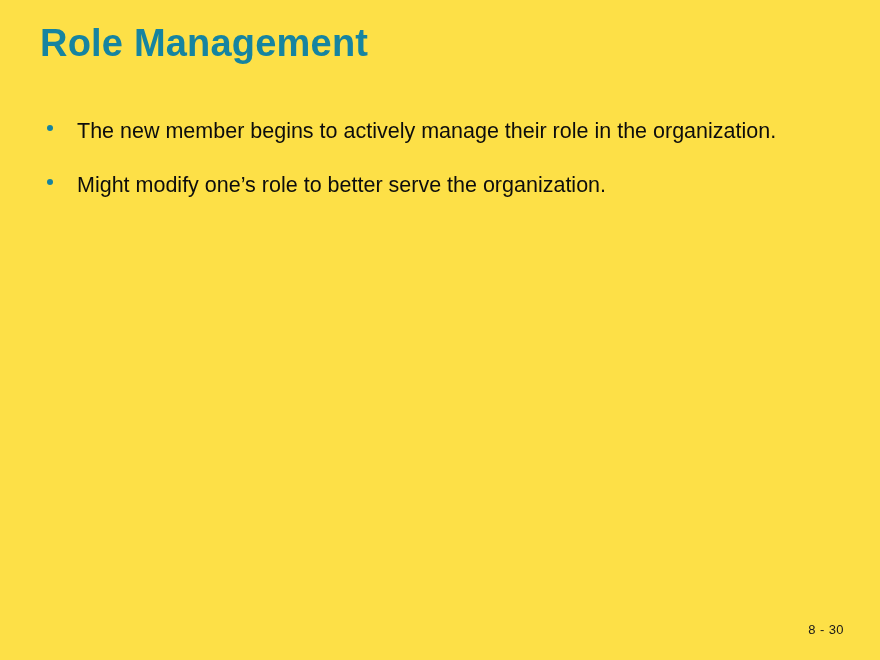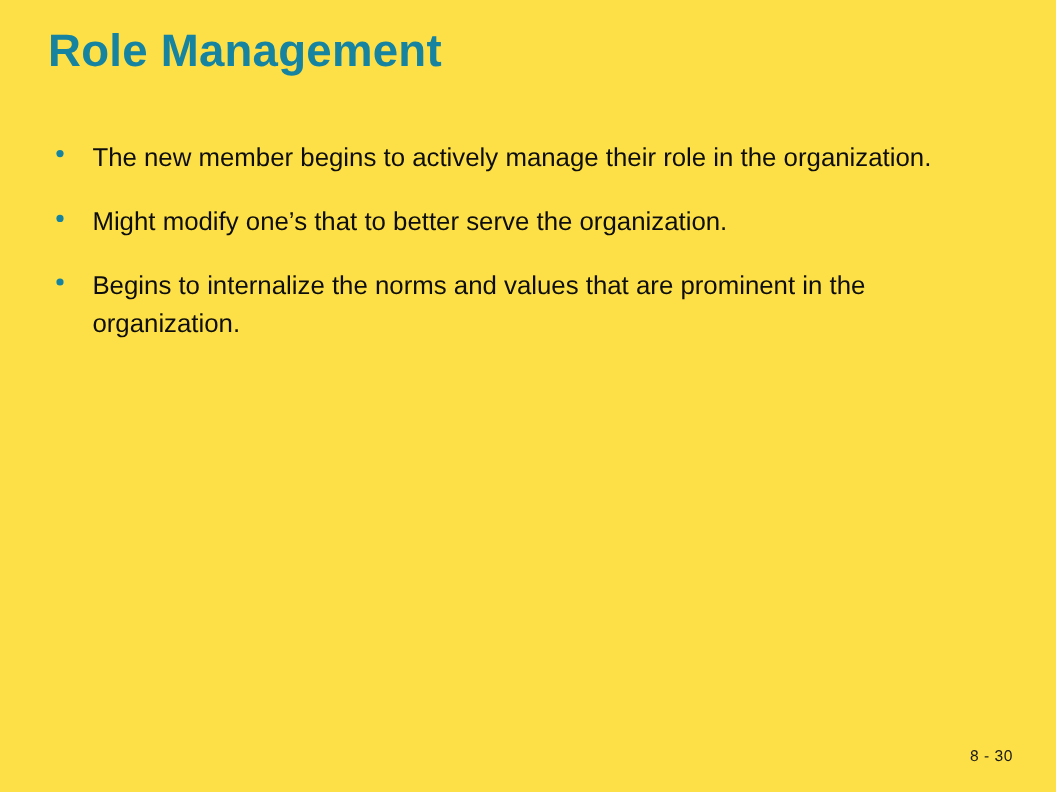--- a/index.html
+++ b/index.html
@@ -79,23 +79,19 @@
 
   <div class="slide-title">Role Management</div>
 
   <ul class="bullet-list">
     <li class="bullet-item">
       <span class="bullet-dot"></span>
       <span class="bullet-text">The new member begins to actively manage their role in the organization.</span>
     </li>
     <li class="bullet-item">
       <span class="bullet-dot"></span>
-      <span class="bullet-text">Might modify one’s that to better serve the organization.</span>
-    </li>
-    <li class="bullet-item">
-      <span class="bullet-dot"></span>
-      <span class="bullet-text">Begins to internalize the norms and values that are prominent in the organization.</span>
+      <span class="bullet-text">Might modify one’s role to better serve the organization.</span>
     </li>
   </ul>
 
   <div class="page-number">8 - 30</div>
 
 </div>
 
 </body></html>

